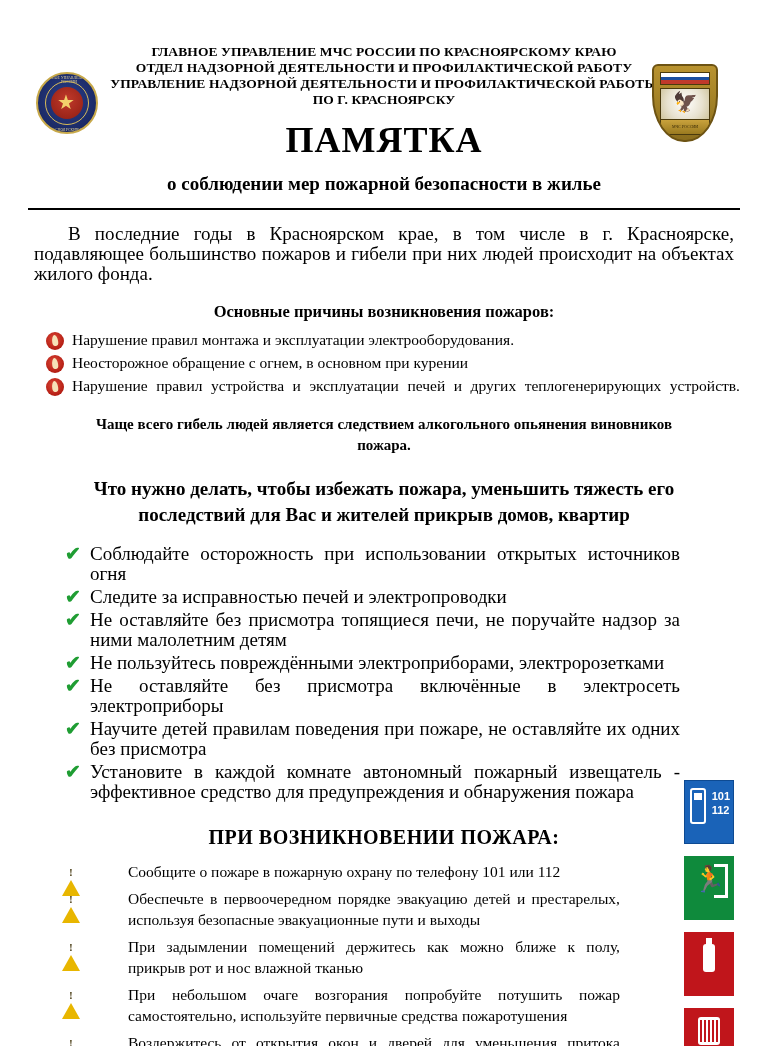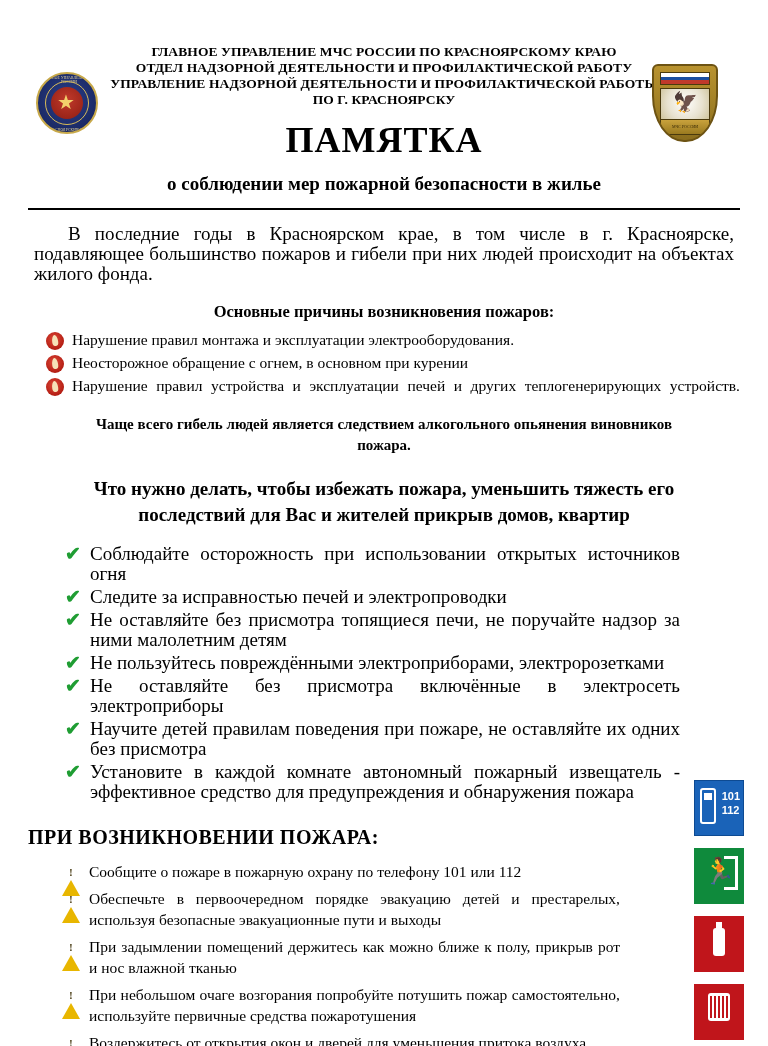--- a/index.html
+++ b/index.html
@@ -229,21 +229,21 @@
   .check-text {
     flex: 1 1 auto;
     font-size: 19px;
     line-height: 20px;
     padding-right: 60px;
     text-align: justify;
   }
 
   
   .fire-head {
-    text-align: left;
+    text-align: center;
     font-weight: bold;
     font-size: 20px;
     margin-top: 24px;
     letter-spacing: 0.5px;
   }
   .warnlist {
     margin: 12px 0 0 34px;
   }
   .warn-row {
     display: flex;
@@ -271,36 +271,36 @@
     font-weight: bold;
     color: #3a2c00;
     line-height: 11px;
   }
   .warn-text {
     flex: 1 1 auto;
     font-size: 15.5px;
     line-height: 21px;
     text-align: justify;
     padding-right: 120px;
+    margin-left: 39px;
   }
 
   
   .pictos {
     position: absolute;
     right: 28px;
     top: 780px;
     width: 56px;
   }
   .picto {
     width: 50px;
-    height: 56px;
+    height: 64px;
     margin-bottom: 12px;
     position: relative;
     box-sizing: border-box;
-    margin-left: 10px;
   }
   .picto.phone {
     background: #1a63b8;
     border: 1px solid #0d4a92;
   }
   .picto.phone .handset {
     position: absolute; left: 5px; top: 7px;
     width: 16px; height: 36px;
     border: 2px solid #ffffff;
     border-radius: 3px;

